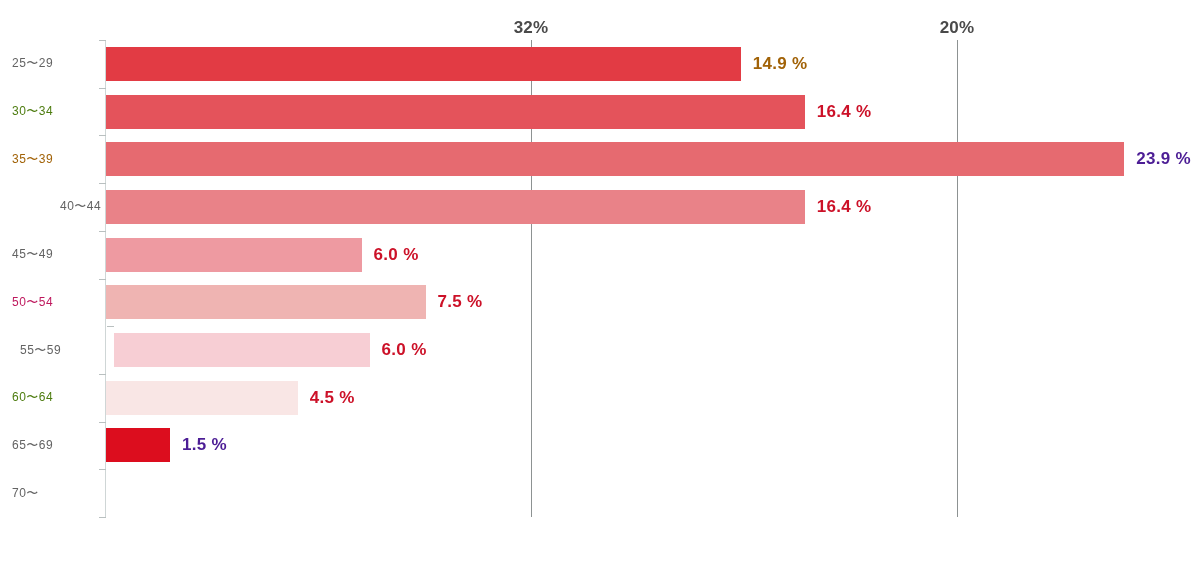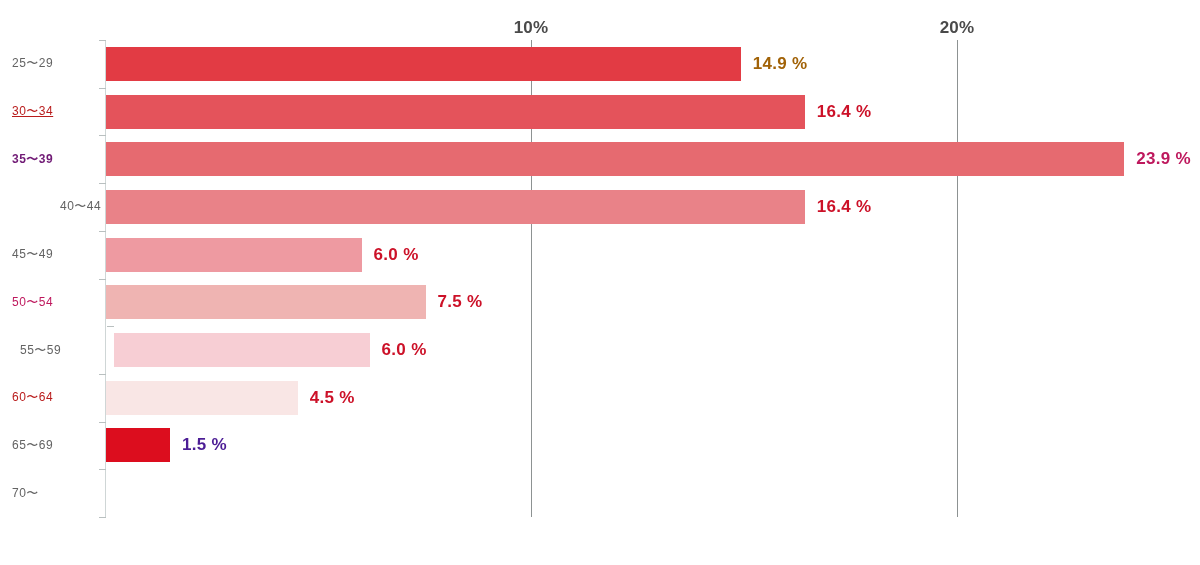--- a/index.html
+++ b/index.html
@@ -98,47 +98,47 @@
 </style>
 </head>
 <body>
 
 <div id="chart-root">
 
   <div class="y-axis-line"></div>
 
   <div id="gridlines">
       <div class="gridline" style="left: 531px; background: rgb(141, 146, 146);"></div>
-      <div class="gridline-label" style="left: 531px; color: rgb(74, 74, 74);">10%</div>
+      <div class="gridline-label" style="left: 531px; color: rgb(74, 74, 74);">32%</div>
       <div class="gridline" style="left: 957px; background: rgb(141, 146, 146);"></div>
       <div class="gridline-label" style="left: 957px; color: rgb(74, 74, 74);">20%</div>
     </div>
   <div id="rows">
       <div class="row" style="top: 40px;">
         <div class="tick" style="top: 0px;"></div>
         <div class="cat-label" style="color: rgb(99, 99, 99);">25〜29</div>
         <div class="bar-wrap">
           <div class="bar" style="width: 634.74px; background: rgb(226, 59, 68);"></div>
           <div class="bar-value" style="color: #a16207;">14.9 %</div>
         </div>
       </div>
       <div class="row" style="top: 87.7px;">
         <div class="tick" style="top: 0px;"></div>
-        <div class="cat-label" style="color: #b91c1c; text-decoration: underline;">30〜34</div>
+        <div class="cat-label" style="color: #4d7c0f;">30〜34</div>
         <div class="bar-wrap">
           <div class="bar" style="width: 698.64px; background: rgb(228, 83, 91);"></div>
           <div class="bar-value" style="color: rgb(204, 17, 40);">16.4 %</div>
         </div>
       </div>
       <div class="row" style="top: 135.4px;">
         <div class="tick" style="top: 0px;"></div>
-        <div class="cat-label" style="color: #701a75; font-weight: bold;">35〜39</div>
+        <div class="cat-label" style="color: #a16207;">35〜39</div>
         <div class="bar-wrap">
           <div class="bar" style="width: 1018.14px; background: rgb(230, 106, 112);"></div>
-          <div class="bar-value" style="color: #be185d;">23.9 %</div>
+          <div class="bar-value" style="color: #4c1d95;">23.9 %</div>
         </div>
       </div>
       <div class="row" style="top: 183.1px;">
         <div class="tick" style="top: 0px;"></div>
         <div class="cat-label" style="color: rgb(99, 99, 99); margin-left: 48px;">40〜44</div>
         <div class="bar-wrap">
           <div class="bar" style="width: 698.64px; background: rgb(233, 130, 136);"></div>
           <div class="bar-value" style="color: rgb(204, 17, 40);">16.4 %</div>
         </div>
       </div>
@@ -161,21 +161,21 @@
       <div class="row" style="top: 326.2px; margin-left: 8px;">
         <div class="tick" style="top: 0px;"></div>
         <div class="cat-label" style="color: rgb(99, 99, 99);">55〜59</div>
         <div class="bar-wrap">
           <div class="bar" style="width: 255.6px; background: rgb(247, 206, 212);"></div>
           <div class="bar-value" style="color: rgb(204, 17, 40);">6.0 %</div>
         </div>
       </div>
       <div class="row" style="top: 373.9px;">
         <div class="tick" style="top: 0px;"></div>
-        <div class="cat-label" style="color: #b91c1c;">60〜64</div>
+        <div class="cat-label" style="color: #4d7c0f;">60〜64</div>
         <div class="bar-wrap">
           <div class="bar" style="width: 191.7px; background: rgb(249, 230, 229);"></div>
           <div class="bar-value" style="color: rgb(204, 17, 40);">4.5 %</div>
         </div>
       </div>
       <div class="row" style="top: 421.6px;">
         <div class="tick" style="top: 0px;"></div>
         <div class="cat-label" style="color: rgb(99, 99, 99);">65〜69</div>
         <div class="bar-wrap">
           <div class="bar" style="width: 63.9px; background: rgb(220, 13, 30);"></div>

